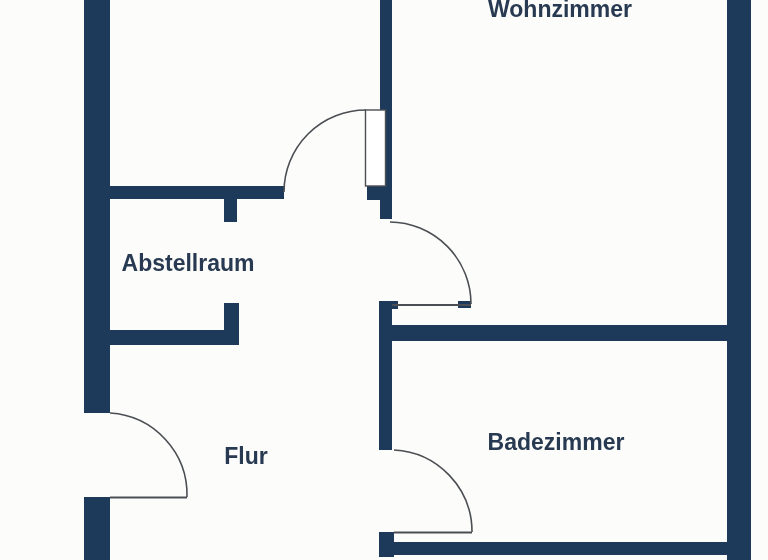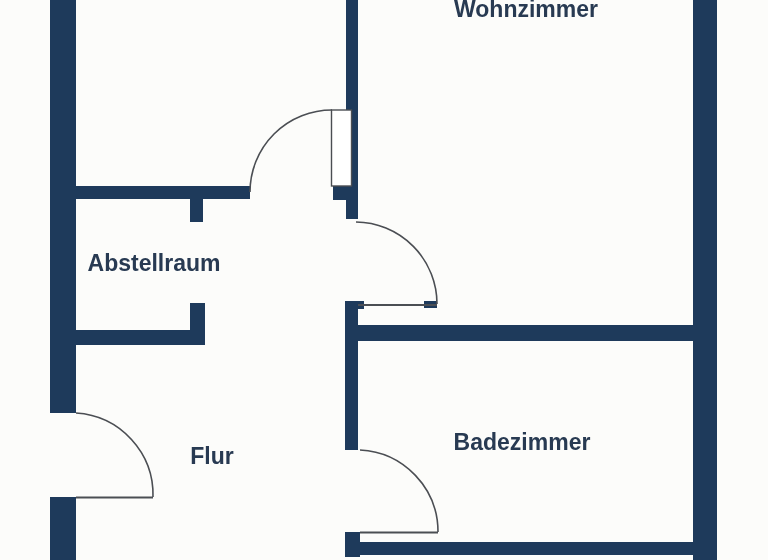--- a/index.html
+++ b/index.html
@@ -8,21 +8,21 @@
     --c-door:#4b4e53;
     --c-bg:#fcfcfa;
     --c-leaf:#ffffff;
   }
   html,body{margin:0;padding:0;}
   body{
     width:768px;height:560px;overflow:hidden;
     background:var(--c-bg,#fcfcfa);
     font-family:"Liberation Sans",sans-serif;
   }
-  .plan-wrap{position:relative;width:691px;height:560px;}
+  .plan-wrap{position:relative;width:691px;height:560px;padding-left:34px;}
   svg{display:block;}
   .wall{fill:var(--c-wall,#1e3a5b);stroke:none;}
   .door-arc{fill:none;stroke:var(--c-door,#4b4e53);stroke-width:1.6;}
   .door-leaf-line{fill:none;stroke:var(--c-door,#4b4e53);stroke-width:1.8;}
   .door-leaf-panel{fill:var(--c-leaf,#ffffff);stroke:var(--c-door,#4b4e53);stroke-width:1.4;}
   .room-label{
     fill:var(--c-label,#283a52);
     font-family:"Liberation Sans",sans-serif;
     font-size:23px;
     font-weight:700;

